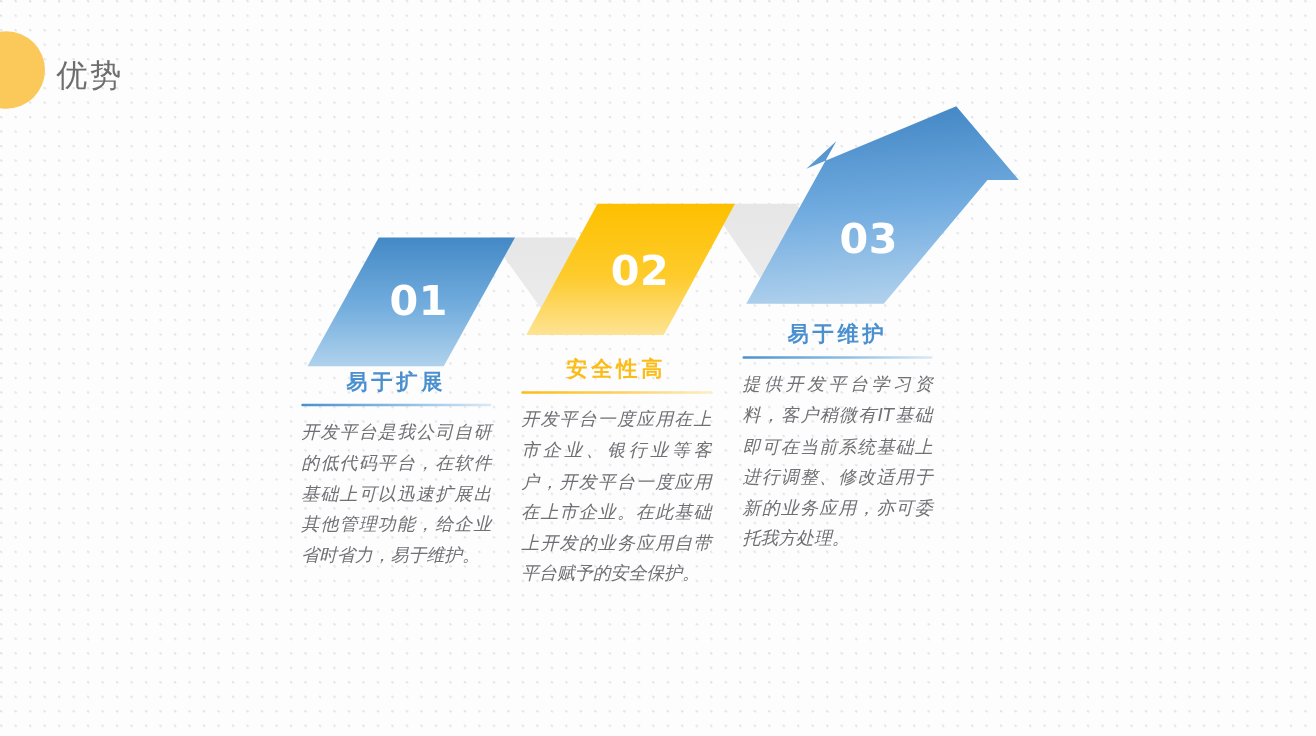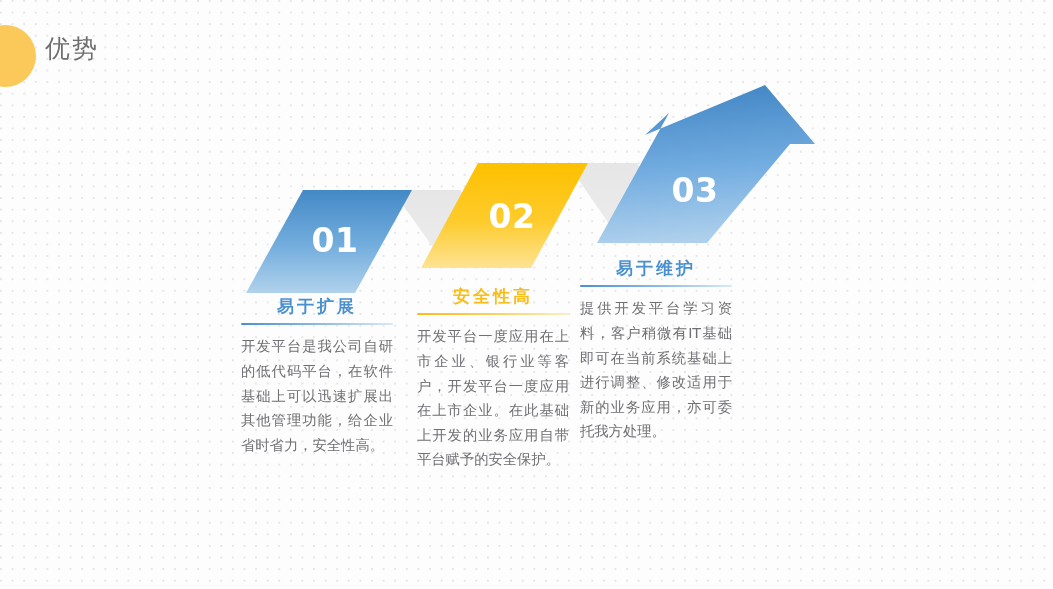--- a/index.html
+++ b/index.html
@@ -17,54 +17,54 @@
     background-position:0 0;
     pointer-events:none;
   }
   
   #corner-circle{
     position:absolute;left:-26px;top:25px;width:62px;height:62px;
     border-radius:50%;background:#fbc85a;
   }
   
   #page-title{
-    position:absolute;left:45px;top:36px;
+    position:absolute;left:45px;top:48px;
     font-size:25px;color:#6e6e6e;letter-spacing:2px;
     font-weight:400;line-height:1;
   }
   
   #stage{position:absolute;left:0;top:0;width:1053px;height:589px;}
   #stage svg{display:block;}
   .step-num{
     font-size:33px;font-weight:bold;fill:#ffffff;
     font-family:"DejaVu Sans","Liberation Sans",sans-serif;
     letter-spacing:0.5px;
   }
   
   .col{position:absolute;width:152px;}
   #col-1{left:241px;top:296px;}
   #col-2{left:417px;top:286px;}
-  #col-3{left:580px;top:258px;}
+  #col-3{left:594px;top:258px;}
 
   .col-head{
     font-size:17px;font-weight:bold;letter-spacing:3px;
     text-align:center;line-height:1.2;margin:0 0 7px 0;
     white-space:nowrap;
   }
   .col-head.blue{color:#4a90cf;}
   .col-head.gold{color:#fbbc17;}
 
   .col-rule{height:2px;width:100%;margin:0 0 9px 0;border-radius:1px;}
   .col-rule.blue{background:linear-gradient(to right,#4a90cf 0%,#8fbfe3 55%,#dbe9f5 100%);}
   .col-rule.gold{background:linear-gradient(to right,#fbbc17 0%,#fcd264 55%,#fdeec4 100%);}
 
   .col-body{
     font-size:14.3px;color:#6f6f74;line-height:1.72;
     text-align:justify;text-justify:inter-ideograph;
-    margin:0;letter-spacing:0px;
+    margin:0;letter-spacing:0px;font-style:italic;
   }
 </style>
 </head>
 <body>
 
 <div id="grid-bg"></div>
 
 <div id="corner-circle"></div>
 
 <div id="page-title">优势</div>
@@ -104,21 +104,21 @@
     <text class="step-num" x="512" y="228" text-anchor="middle">02</text>
 
     <polygon points="765,85 815,144 790,144 707,243 597,243 669,113 645,135" fill="url(#gradBlue2)"></polygon>
     <text class="step-num" x="695" y="202" text-anchor="middle">03</text>
   </svg>
 </div>
 
 <div class="col" id="col-1">
   <div class="col-head blue">易于扩展</div>
   <div class="col-rule blue"></div>
-  <p class="col-body">开发平台是我公司自研的低代码平台，在软件基础上可以迅速扩展出其他管理功能，给企业省时省力，安全性高。</p>
+  <p class="col-body">开发平台是我公司自研的低代码平台，在软件基础上可以迅速扩展出其他管理功能，给企业省时省力，易于维护。</p>
 </div>
 
 <div class="col" id="col-2">
   <div class="col-head gold">安全性高</div>
   <div class="col-rule gold"></div>
   <p class="col-body">开发平台一度应用在上市企业、银行业等客户，开发平台一度应用在上市企业。在此基础上开发的业务应用自带平台赋予的安全保护。</p>
 </div>
 
 <div class="col" id="col-3">
   <div class="col-head blue">易于维护</div>

